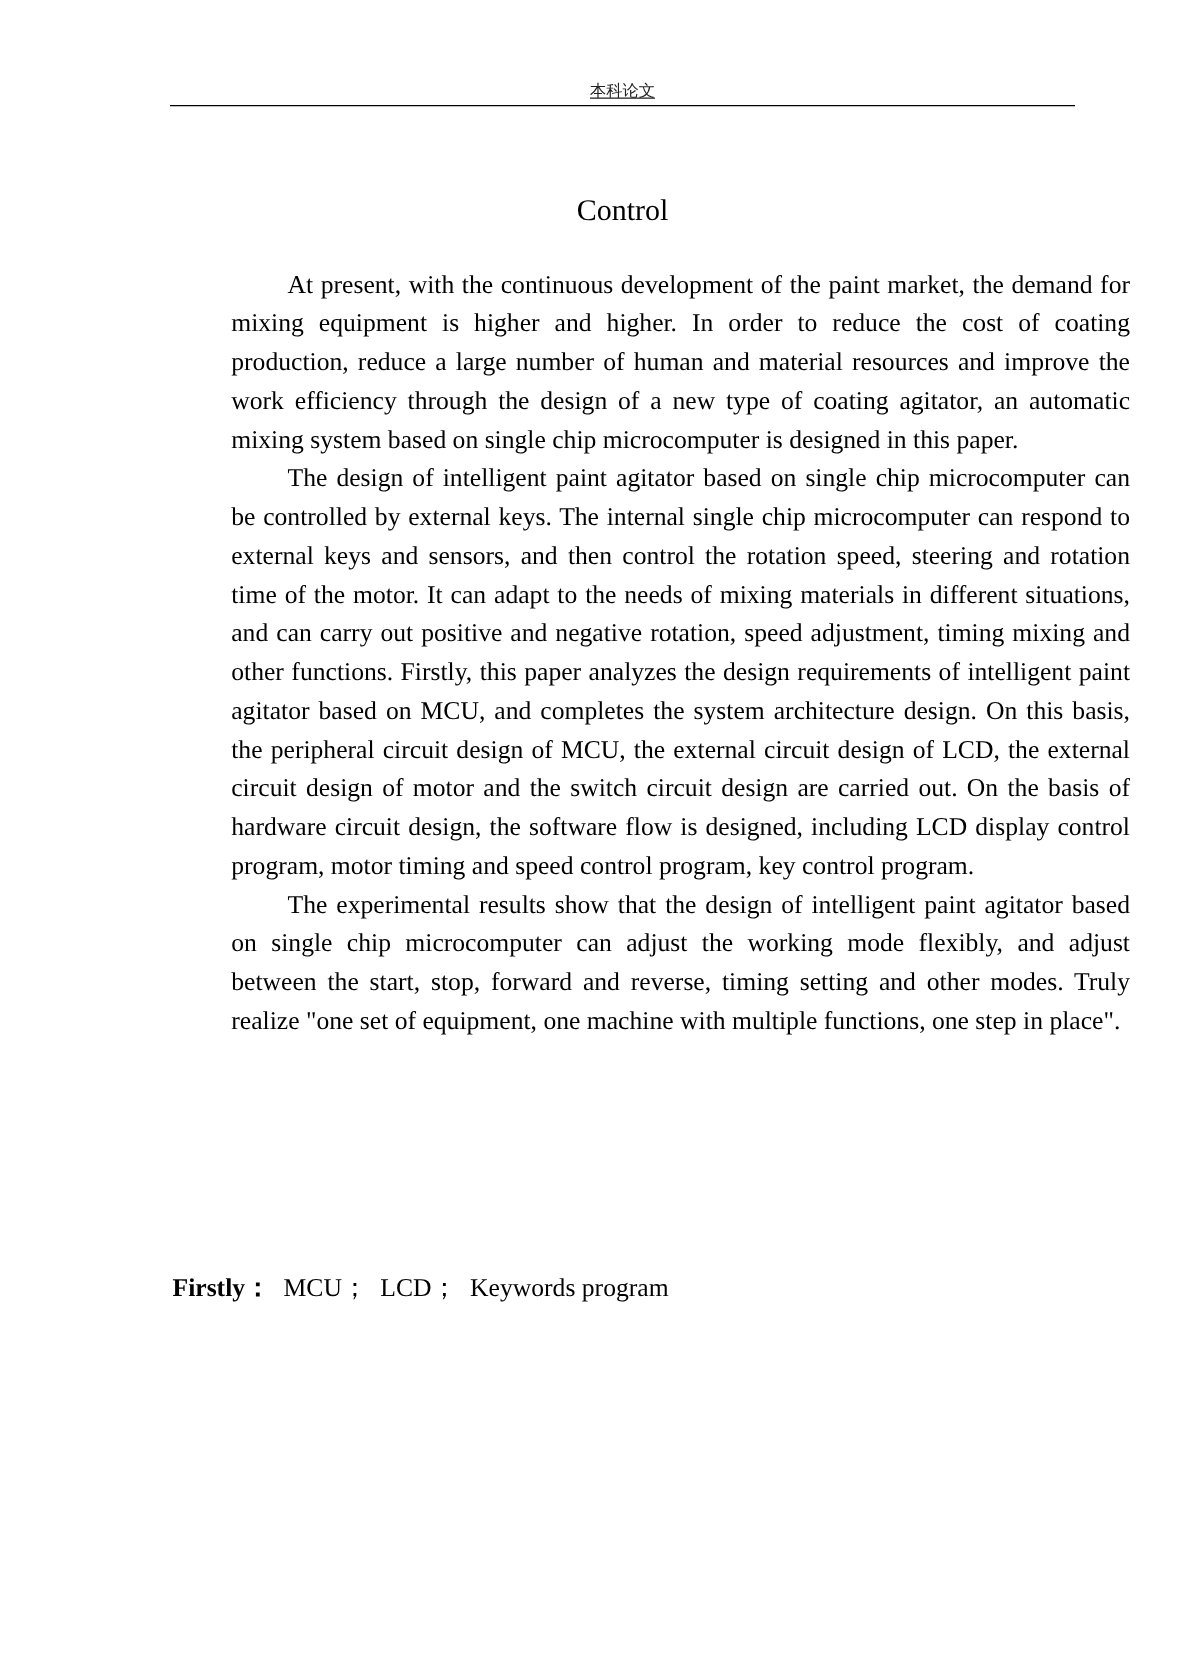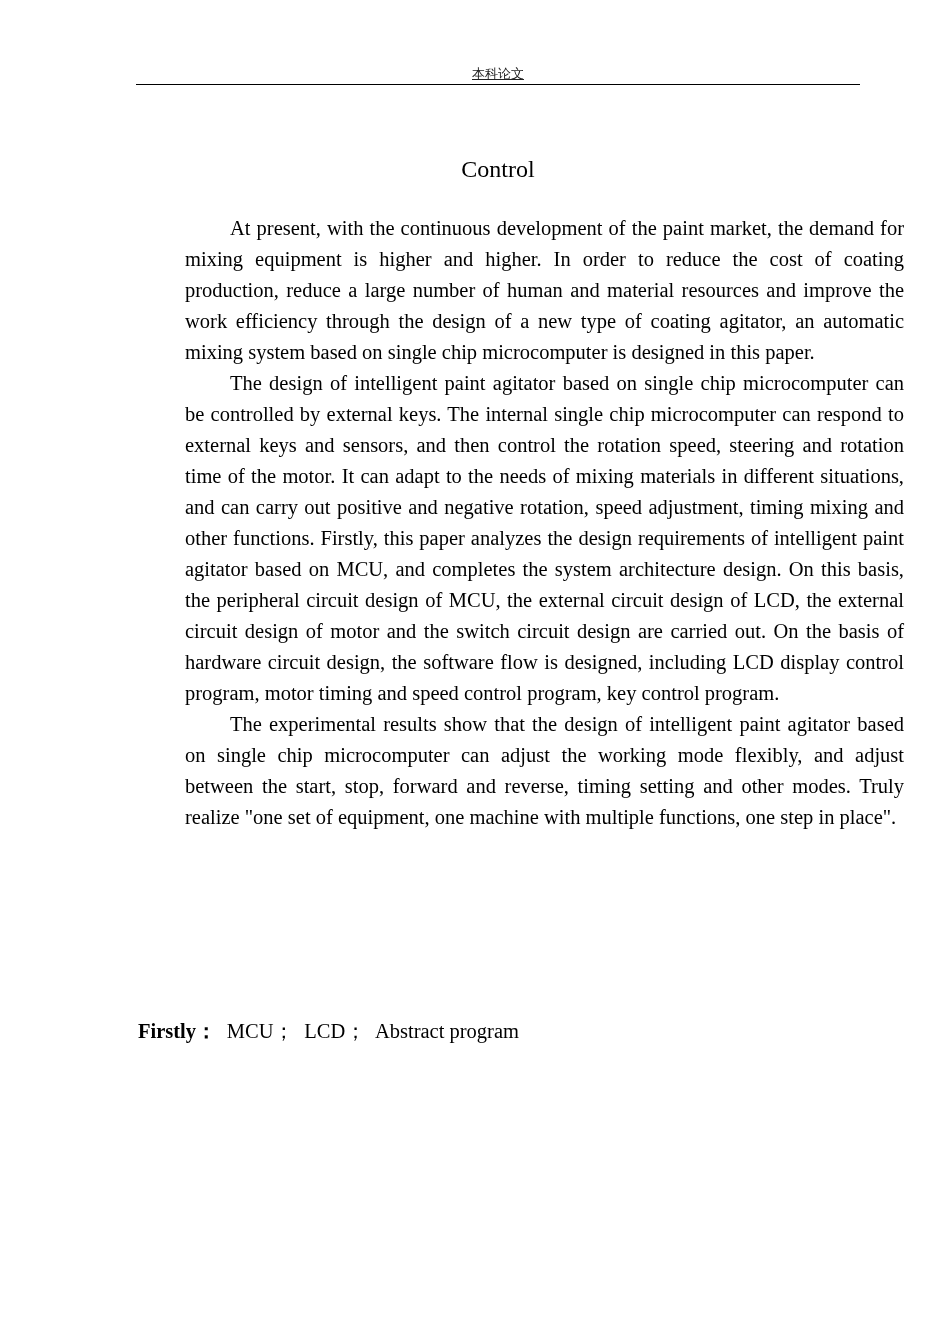--- a/index.html
+++ b/index.html
@@ -72,13 +72,13 @@
 </div>
 
 <div class="abstract-title">Control</div>
 
 <div class="abstract-body">
   <p>At present, with the continuous development of the paint market, the demand for mixing equipment is higher and higher. In order to reduce the cost of coating production, reduce a large number of human and material resources and improve the work efficiency through the design of a new type of coating agitator, an automatic mixing system based on single chip microcomputer is designed in this paper.</p>
   <p>The design of intelligent paint agitator based on single chip microcomputer can be controlled by external keys. The internal single chip microcomputer can respond to external keys and sensors, and then control the rotation speed, steering and rotation time of the motor. It can adapt to the needs of mixing materials in different situations, and can carry out positive and negative rotation, speed adjustment, timing mixing and other functions. Firstly, this paper analyzes the design requirements of intelligent paint agitator based on MCU, and completes the system architecture design. On this basis, the peripheral circuit design of MCU, the external circuit design of LCD, the external circuit design of motor and the switch circuit design are carried out. On the basis of hardware circuit design, the software flow is designed, including LCD display control program, motor timing and speed control program, key control program.</p>
   <p>The experimental results show that the design of intelligent paint agitator based on single chip microcomputer can adjust the working mode flexibly, and adjust between the start, stop, forward and reverse, timing setting and other modes. Truly realize "one set of equipment, one machine with multiple functions, one step in place".</p>
 </div>
 
-<div class="keywords"><span class="kw-label">Firstly：</span>  <span>MCU；</span>  <span>LCD；</span>  <span>Abstract program</span></div>
+<div class="keywords"><span class="kw-label">Firstly：</span>  <span>MCU；</span>  <span>LCD；</span>  <span>Keywords program</span></div>
 
 </body></html>

